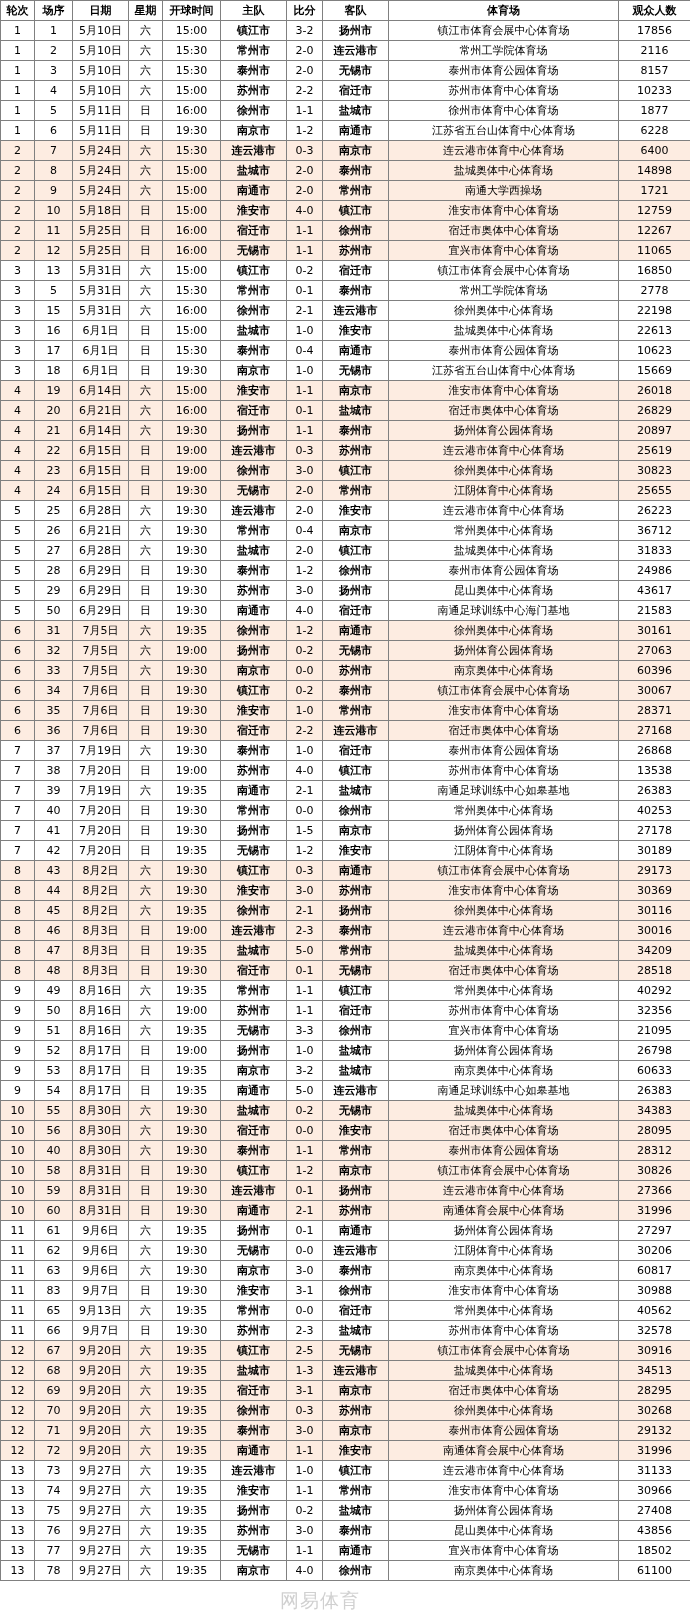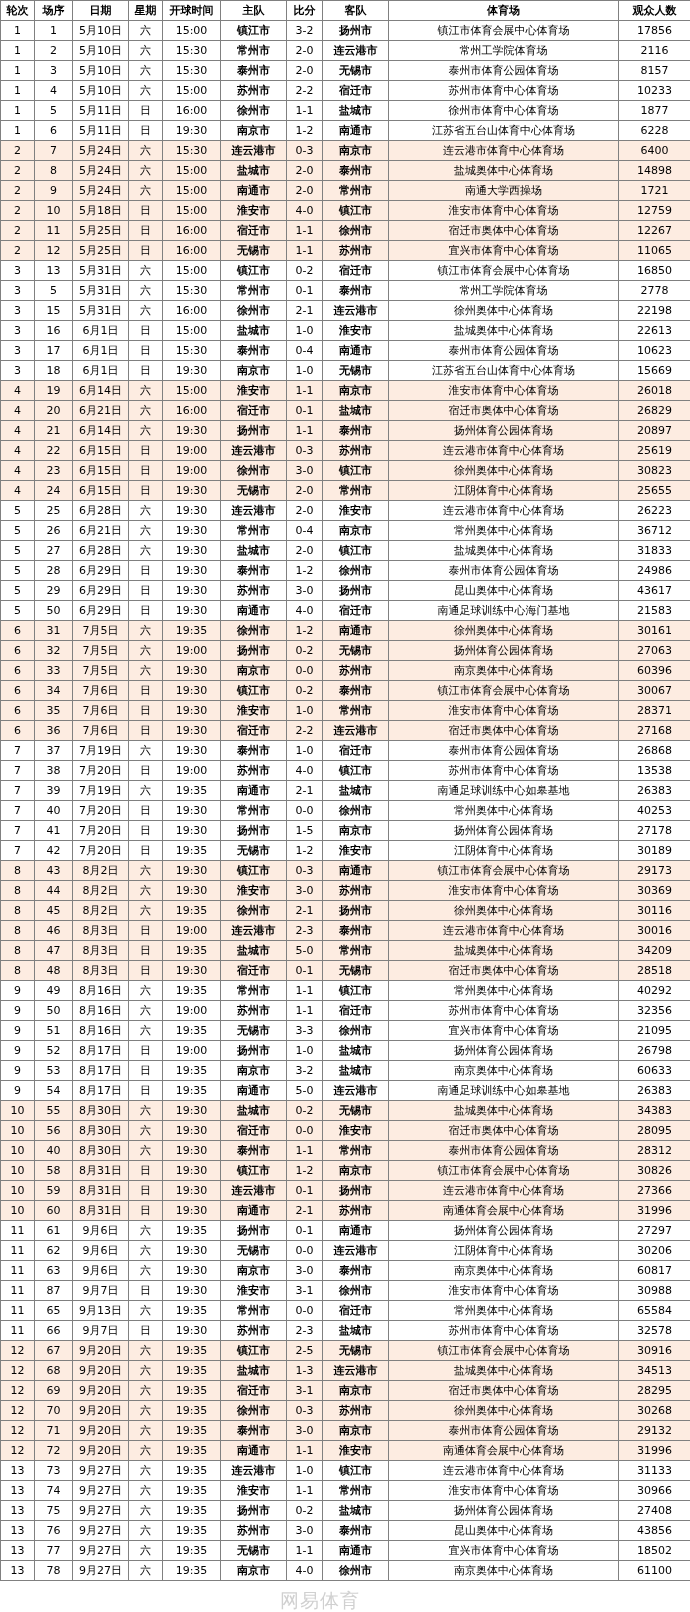--- a/index.html
+++ b/index.html
@@ -847,41 +847,41 @@
         <td>六</td>
         <td>19:30</td>
         <td class="home">南京市</td>
         <td class="score">3-0</td>
         <td class="away">泰州市</td>
         <td class="venue">南京奥体中心体育场</td>
         <td>60817</td>
       </tr>
       <tr>
         <td>11</td>
-        <td>87</td>
+        <td>83</td>
         <td>9月7日</td>
         <td>日</td>
         <td>19:30</td>
         <td class="home">淮安市</td>
         <td class="score">3-1</td>
         <td class="away">徐州市</td>
         <td class="venue">淮安市体育中心体育场</td>
         <td>30988</td>
       </tr>
       <tr>
         <td>11</td>
         <td>65</td>
         <td>9月13日</td>
         <td>六</td>
         <td>19:35</td>
         <td class="home">常州市</td>
         <td class="score">0-0</td>
         <td class="away">宿迁市</td>
         <td class="venue">常州奥体中心体育场</td>
-        <td>65584</td>
+        <td>40562</td>
       </tr>
       <tr>
         <td>11</td>
         <td>66</td>
         <td>9月7日</td>
         <td>日</td>
         <td>19:30</td>
         <td class="home">苏州市</td>
         <td class="score">2-3</td>
         <td class="away">盐城市</td>

